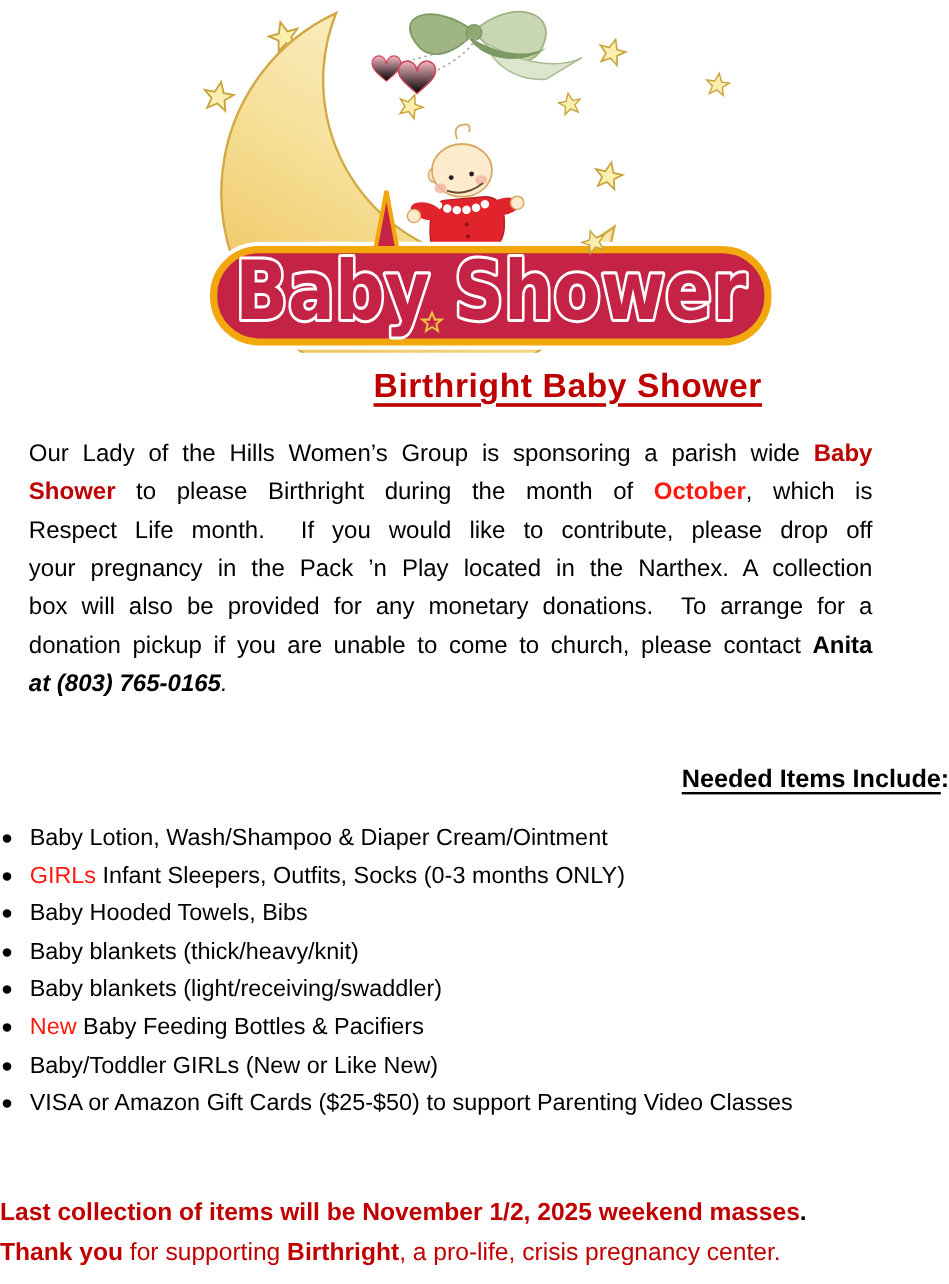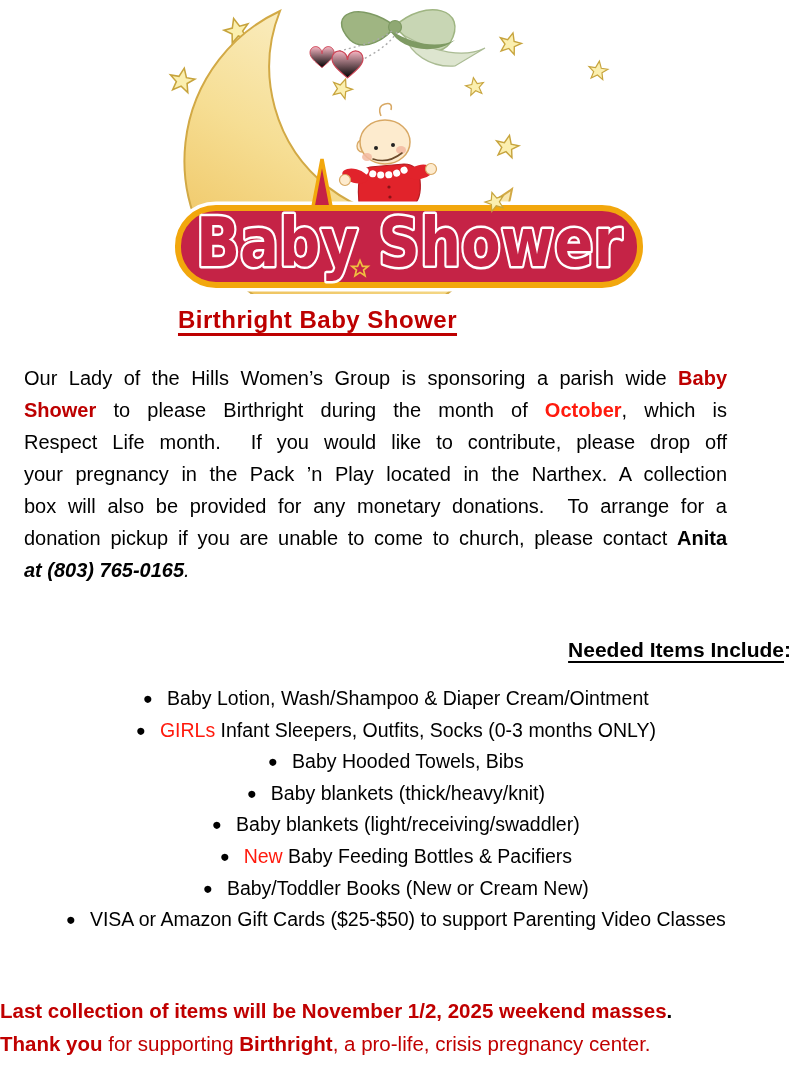--- a/index.html
+++ b/index.html
@@ -8,33 +8,33 @@
     --moondeep:#EEC25C; --moonedge:#D2A945; --starfill:#FBEFAF; --staredge:#C7A43D;
     --skin:#FDEBCE; --skinedge:#D8A864; --shirt:#E1232B;
   }
   *{box-sizing:border-box;}
   html,body{margin:0;padding:0;background:#ffffff;}
   body{width:791px;height:1070px;font-family:"Liberation Sans",sans-serif;color:var(--ink);}
   .page{position:relative;width:791px;height:1070px;background:#ffffff;overflow:hidden;border-radius:18px;}
 
   .logo{position:absolute;left:152px;top:4px;width:496px;height:290px;}
 
-  .title{position:absolute;top:306px;left:0;width:635px;text-align:center;
-         font-size:24px;font-weight:bold;color:var(--dark);letter-spacing:.5px;}
+  .title{position:absolute;top:306px;left:0;width:635px;text-align:right;
+         font-size:28px;font-weight:bold;color:var(--dark);letter-spacing:.5px;}
   .u{text-decoration:underline;text-decoration-thickness:2.5px;text-underline-offset:5px;}
 
   .intro{position:absolute;left:24px;top:362px;width:703px;font-size:20px;line-height:32px;}
   .para-line{white-space:pre-wrap;text-align:justify;text-align-last:justify;}
   .para-line:last-child{text-align:last;text-align-last:left;font-style:italic;}
 
   .needed-heading{position:absolute;top:638px;left:0;width:791px;text-align:right;
                   font-size:21px;font-weight:bold;}
   .needed-heading .u{text-decoration-thickness:2px;text-underline-offset:4px;}
 
-  .items{position:absolute;top:683px;left:0;width:791px;text-align:center;
+  .items{position:absolute;top:683px;left:0;width:791px;
          font-size:19.5px;line-height:31.6px;}
   .bullet{display:inline-block;margin-right:13px;transform:scale(.85);}
 
   .footer{position:absolute;top:995px;left:0;width:752px;text-align:left;
           font-size:20.5px;line-height:32.5px;}
 
   .b{font-weight:bold;}
   .c-dark{color:var(--dark);}
   .c-bright{color:var(--bright);}
   .c-red{color:var(--red);}
@@ -134,21 +134,21 @@
 
   <div class="needed-heading"><span class="u">Needed Items Include</span><span>:</span></div>
 
   <div class="items">
       <div class="list-line"><span class="bullet">●</span><span>Baby Lotion, Wash/Shampoo &amp; Diaper Cream/Ointment</span></div>
       <div class="list-line"><span class="bullet">●</span><span class="c-bright">GIRLs</span><span> Infant Sleepers, Outfits, Socks (0-3 months ONLY)</span></div>
       <div class="list-line"><span class="bullet">●</span><span>Baby Hooded Towels, Bibs</span></div>
       <div class="list-line"><span class="bullet">●</span><span>Baby blankets (thick/heavy/knit)</span></div>
       <div class="list-line"><span class="bullet">●</span><span>Baby blankets (light/receiving/swaddler)</span></div>
       <div class="list-line"><span class="bullet">●</span><span class="c-bright">New</span><span> Baby Feeding Bottles &amp; Pacifiers</span></div>
-      <div class="list-line"><span class="bullet">●</span><span>Baby/Toddler Books (New or Cream New)</span></div>
+      <div class="list-line"><span class="bullet">●</span><span>Baby/Toddler GIRLs (New or Like New)</span></div>
       <div class="list-line"><span class="bullet">●</span><span>VISA or Amazon Gift Cards ($25-$50) to support Parenting Video Classes</span></div>
     </div>
 
   <div class="footer">
       <div class="footer-line"><span class="b c-red">Last collection of items will be November 1/2, 2025 weekend masses</span><span class="b">.</span></div>
       <div class="footer-line"><span class="b c-red">Thank you</span><span class="c-red"> for supporting </span><span class="b c-red">Birthright</span><span class="c-red">, a pro-life, crisis pregnancy center.</span></div>
     </div>
 
 </div>
 

